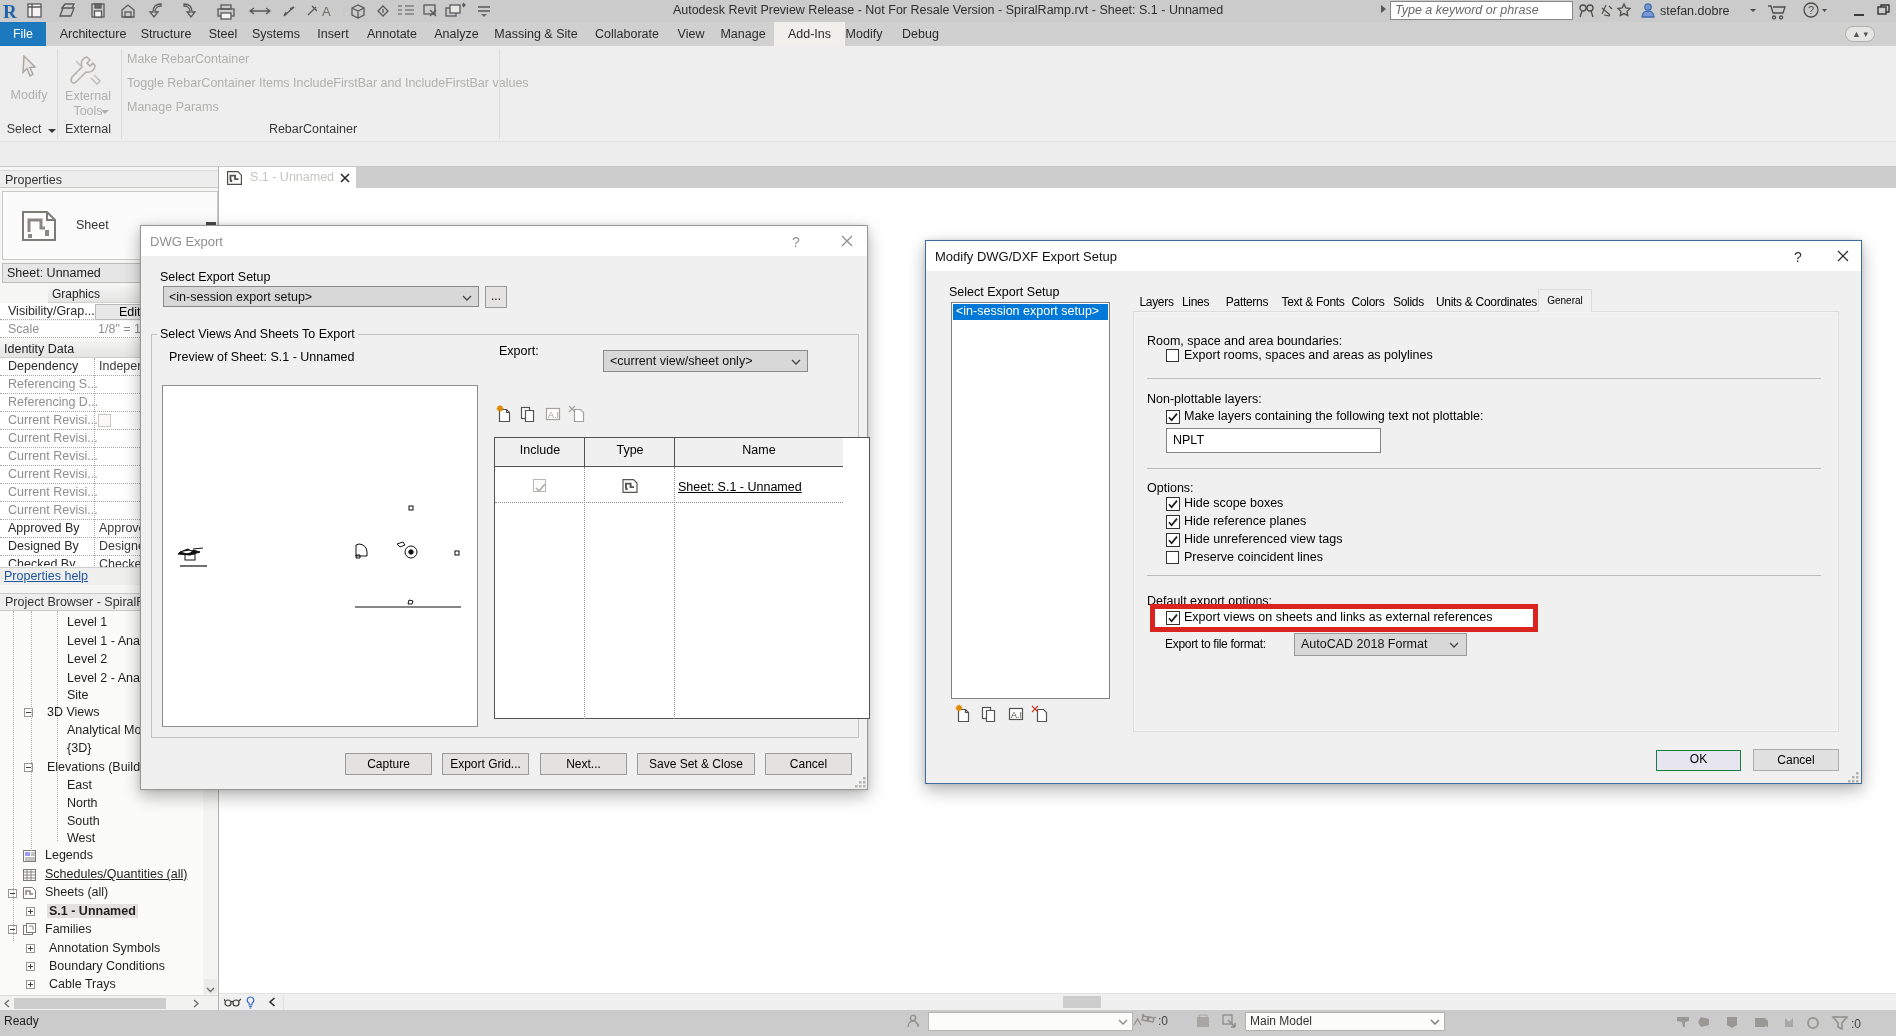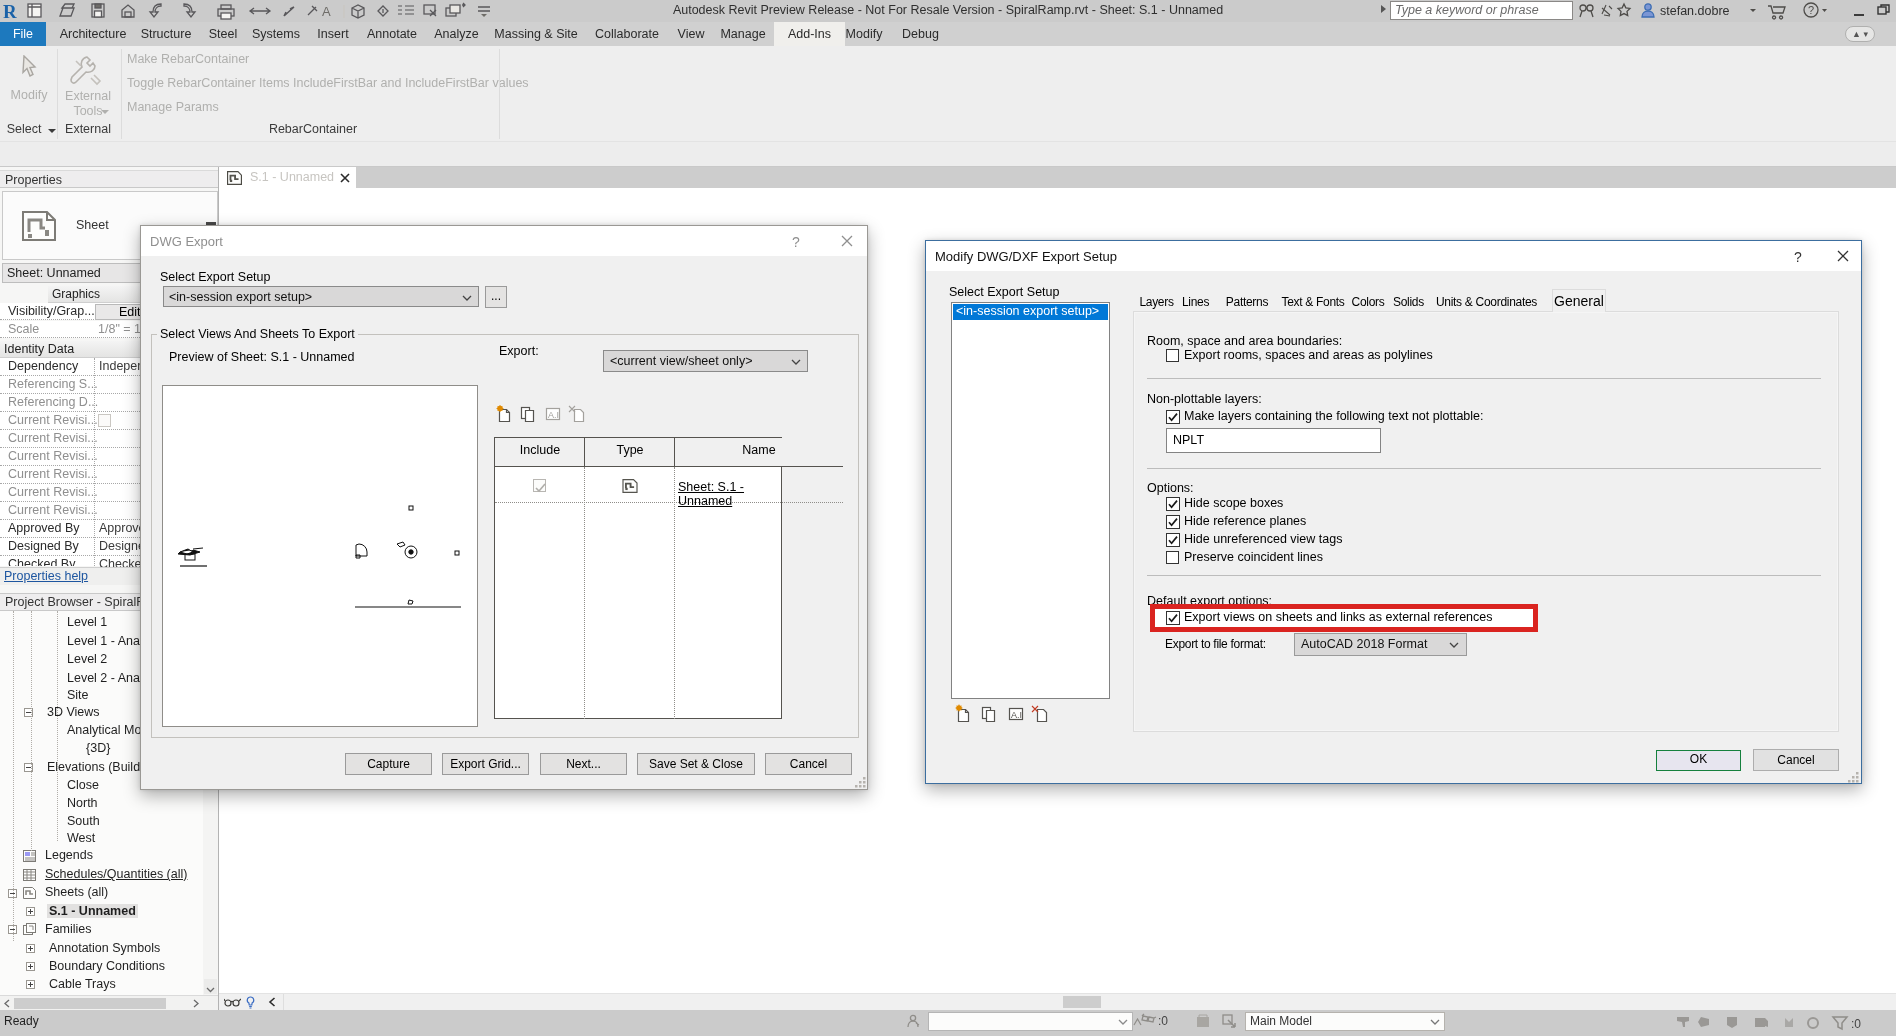--- a/index.html
+++ b/index.html
@@ -216,24 +216,24 @@
 
   <div class="abs" style="left:0;top:444px;width:203px;height:384px;background:#fbfbfa;"></div>
   <div class="trow" style="left:67px;top:448px;">Level 1</div>
   <div class="trow" style="left:67px;top:467px;">Level 1 - Anal</div>
   <div class="trow" style="left:67px;top:485px;">Level 2</div>
   <div class="trow" style="left:67px;top:504px;">Level 2 - Anal</div>
   <div class="trow" style="left:67px;top:521px;">Site</div>
   <div class="texp" style="left:24px;top:541px;"></div>
   <div class="trow" style="left:47px;top:538px;">3D Views</div>
   <div class="trow" style="left:67px;top:556px;">Analytical Mo</div>
-  <div class="trow" style="left:67px;top:574px;margin-left:19px;">{3D}</div>
+  <div class="trow" style="left:67px;top:574px;">{3D}</div>
   <div class="texp" style="left:24px;top:596px;"></div>
   <div class="trow" style="left:47px;top:593px;">Elevations (Buildi</div>
-  <div class="trow" style="left:67px;top:611px;">Close</div>
+  <div class="trow" style="left:67px;top:611px;">East</div>
   <div class="trow" style="left:67px;top:629px;">North</div>
   <div class="trow" style="left:67px;top:647px;">South</div>
   <div class="trow" style="left:67px;top:664px;">West</div>
   <svg class="ticon" style="left:23px;top:683px;" viewBox="0 0 13 12">
       <rect x="0.5" y="0.5" width="12" height="11" fill="#fdfdfc" stroke="#7d7b76"></rect>
       <rect x="2" y="2" width="5" height="4" fill="#9b99f3"></rect>
       <path d="M8 3h4M8 5h4M2 8h10M2 10h10" stroke="#8a8883" stroke-width="1"></path>
     </svg>
   <div class="trow" style="left:45px;top:681px;">Legends</div>
   <svg class="ticon" style="left:23px;top:702px;" viewBox="0 0 13 12">
@@ -417,21 +417,21 @@
           <rect x="50.5" y="3.5" width="13" height="11" fill="#fff"></rect>
           <text x="52" y="12.5" font-size="9" fill="#a3a19d" stroke="none" font-family="Liberation Sans">A.I</text>
         </g>
       <g stroke="#a3a19d">
           <path d="M78.5 4.5h6l3 3v9h-9z" fill="#fff"></path>
           <path d="M73 1l6 6M79 1l-6 6" stroke-width="1.1"></path>
         </g>
     </g>
   </svg>
 
-  <div class="abs" style="left:353px;top:211px;width:288px;height:282px;background:#fff;border:1px solid #55534f;">
+  <div class="abs" style="left:353px;top:211px;width:376px;height:282px;background:#fff;border:1px solid #55534f;">
     <div class="abs" style="left:0;top:0;width:348px;height:29px;background:#f0f0f0;border-bottom:1.5px solid #55534f;"></div>
     <div class="abs" style="left:0;top:5px;width:90px;text-align:center;font-size:12.5px;">Include</div>
     <div class="abs" style="left:90px;top:5px;width:90px;text-align:center;font-size:12.5px;">Type</div>
     <div class="abs" style="left:180px;top:5px;width:168px;text-align:center;font-size:12.5px;">Name</div>
     <div class="abs" style="left:89px;top:0;width:1px;height:29px;background:#55534f;"></div>
     <div class="abs" style="left:179px;top:0;width:1px;height:29px;background:#55534f;"></div>
     <div class="abs" style="left:89px;top:29px;width:1px;height:252px;border-left:1px dotted #8f8d89;"></div>
     <div class="abs" style="left:179px;top:29px;width:1px;height:252px;border-left:1px dotted #8f8d89;"></div>
     <div class="abs" style="left:0;top:64px;width:348px;height:1px;border-top:1px dotted #8f8d89;"></div>
     <div class="abs" style="left:38px;top:41px;width:13px;height:13px;border:1px solid #b8b6b2;background:#fcfcfb;">
@@ -491,21 +491,21 @@
   </svg>
 
   <div class="abs" style="left:207px;top:70px;width:706px;height:421px;background:#f0f0f0;border:1px solid #dcdcdc;box-shadow:0 0 0 1px #f5f5f5 inset;"></div>
   <div class="tabtx" style="left:206px;width:49px;">Layers</div>
   <div class="tabtx" style="left:247px;width:45px;">Lines</div>
   <div class="tabtx" style="left:295px;width:52px;">Patterns</div>
   <div class="tabtx" style="left:352px;width:70px;">Text &amp; Fonts</div>
   <div class="tabtx" style="left:422px;width:40px;">Colors</div>
   <div class="tabtx" style="left:462px;width:41px;">Solids</div>
   <div class="tabtx" style="left:504px;width:113px;">Units &amp; Coordinates</div>
-  <div class="abs" style="left:626px;top:48px;width:54px;height:23px;background:#f0f0f0;border:1px solid #dcdcdc;border-bottom:none;font-size:14px;text-align:center;line-height:22px;color:#000;">General</div>
+  <div class="abs" style="left:612px;top:48px;width:54px;height:23px;background:#f0f0f0;border:1px solid #dcdcdc;border-bottom:none;font-size:10px;text-align:center;line-height:22px;color:#000;">General</div>
 
   <div class="abs" style="left:221px;top:93px;font-size:12.5px;color:#000;">Room, space and area boundaries:</div>
   <div class="cb" style="left:240px;top:108px;border-color:#333;"></div>
   <div class="abs" style="left:258px;top:107px;font-size:12.5px;color:#000;">Export rooms, spaces and areas as polylines</div>
   <div class="sep" style="left:221px;top:137px;width:674px;"></div>
   <div class="abs" style="left:221px;top:151px;font-size:12.5px;color:#000;">Non-plottable layers:</div>
   <svg class="abs" style="left:240px;top:169px;" width="14" height="14" viewBox="0 0 14 14">
       <rect x="0.5" y="0.5" width="13" height="13" fill="#fff" stroke="#333"></rect>
       <path d="M3 7.2l2.6 3L11 3.6" stroke="#1a1a1a" stroke-width="1.7" fill="none"></path>
     </svg>

